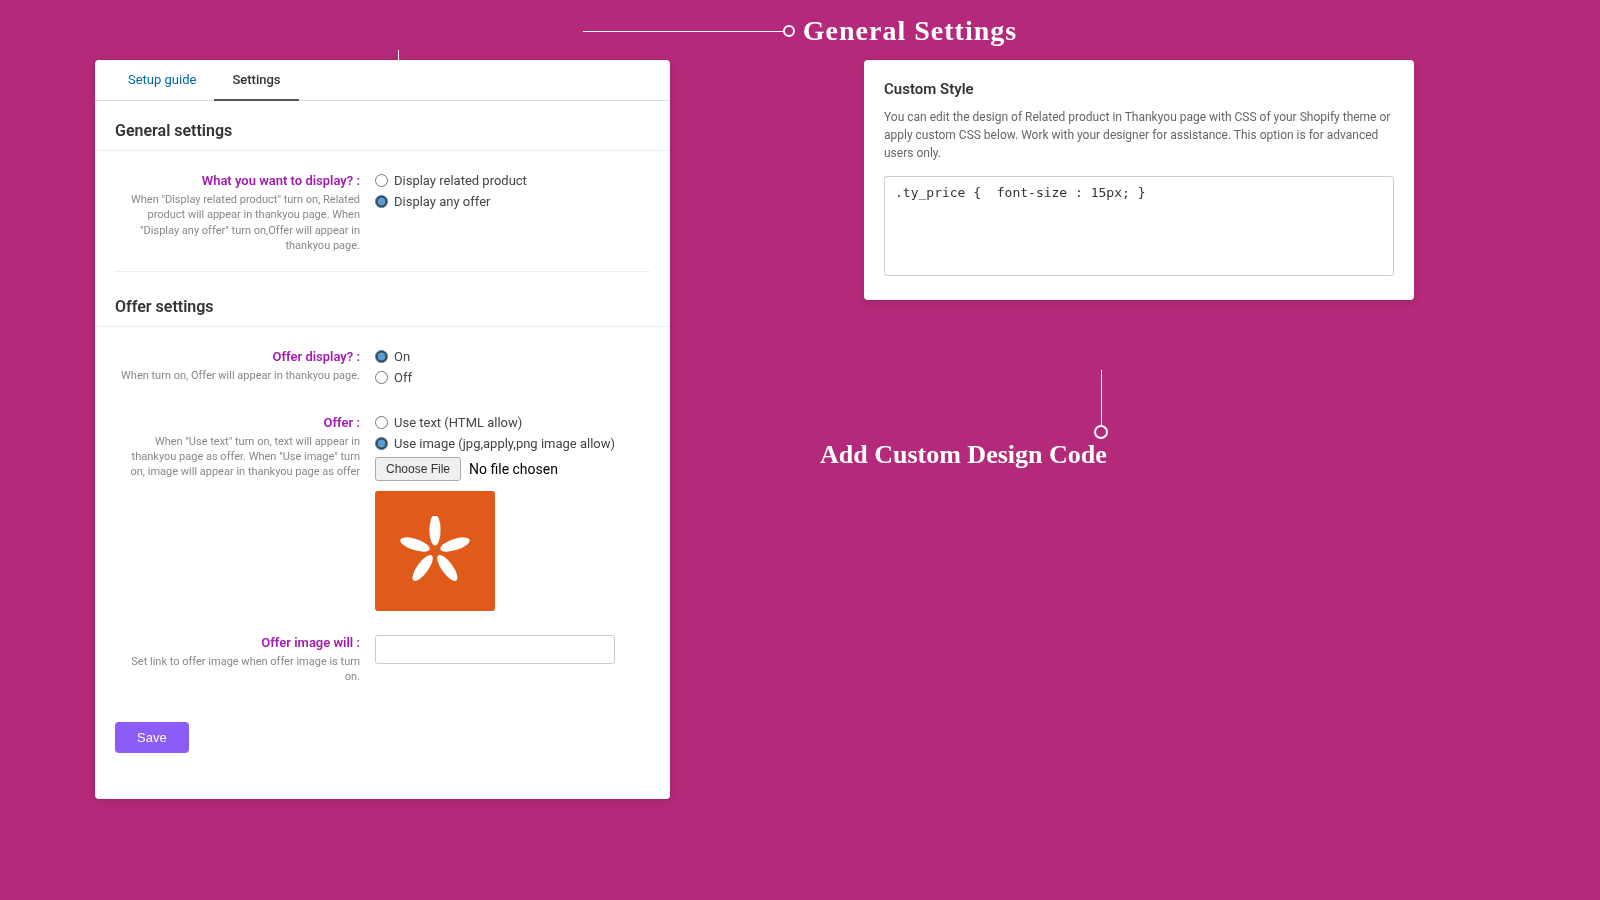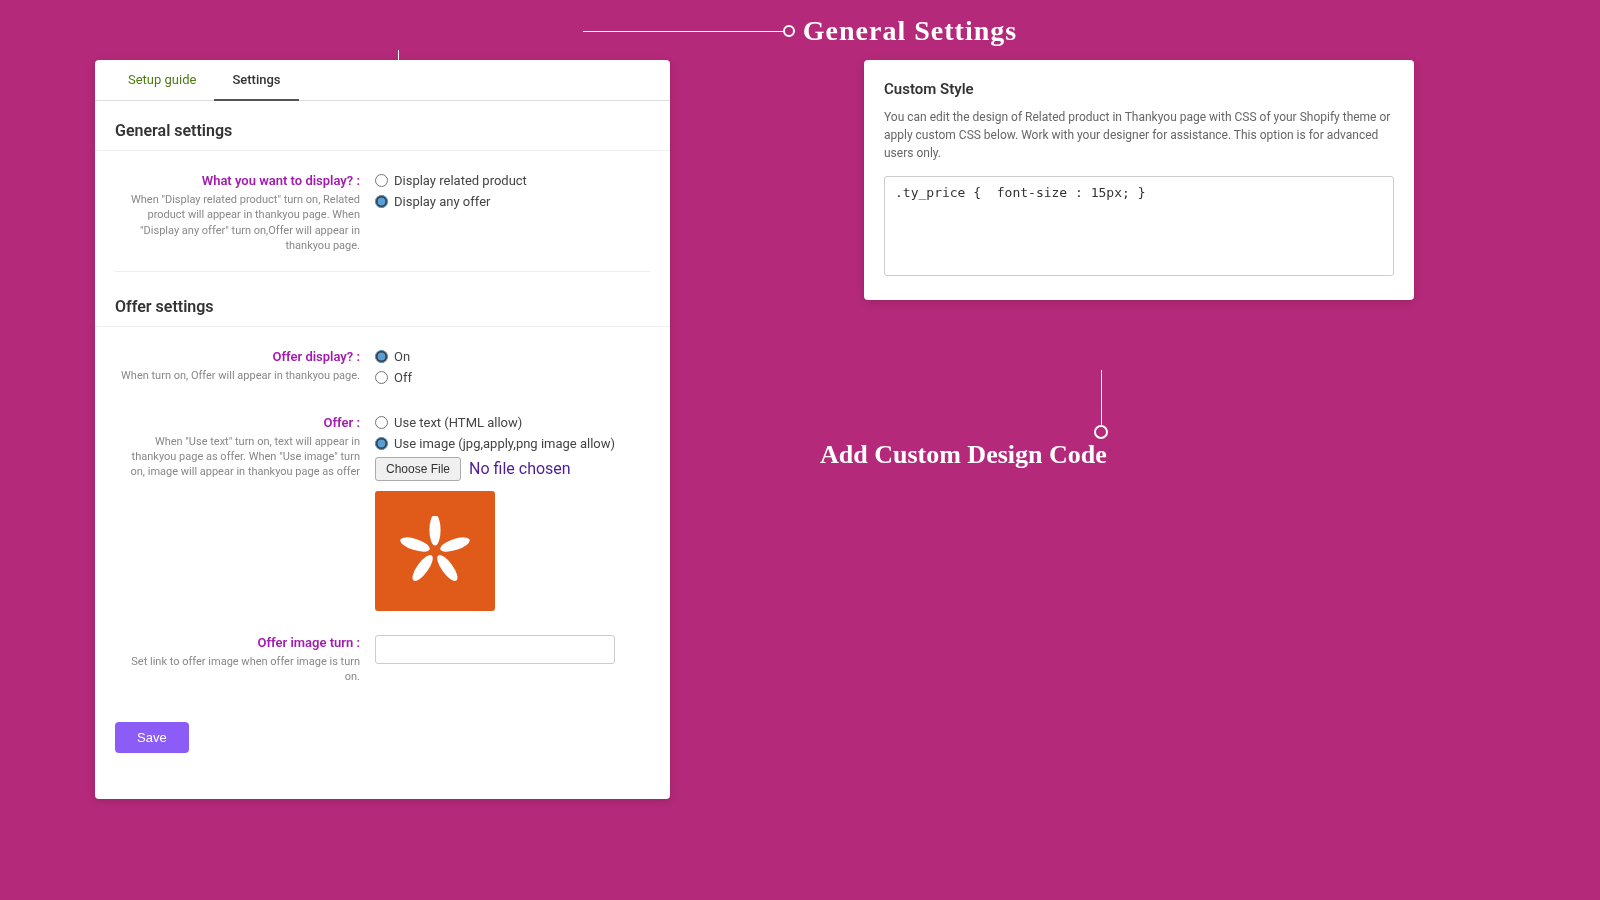--- a/index.html
+++ b/index.html
@@ -26,21 +26,21 @@
 
     
     .tabs {
       display: flex;
       border-bottom: 1px solid #ddd;
       padding: 0 15px;
     }
     .tab {
       padding: 12px 18px;
       font-size: 13px;
-      color: #4d7c0f;
+      color: #0369a1;
       cursor: pointer;
       border-bottom: 2px solid transparent;
       margin-bottom: -1px;
     }
     .tab.active {
       color: #333;
       border-bottom: 2px solid #555;
       font-weight: 500;
       text-align: center;
     }
@@ -110,22 +110,22 @@
     .choose-file-btn {
       padding: 4px 10px;
       font-size: 12px;
       background: #f0f0f0;
       border: 1px solid #aaa;
       border-radius: 3px;
       cursor: pointer;
       color: #333;
     }
     .no-file-text {
-      font-size: 16px;
-      color: #4c1d95;
+      font-size: 14px;
+      color: #000000;
       margin-left: 8px;
     }
 
     
     .image-preview {
       width: 120px;
       height: 120px;
       background: #e05a1a;
       border-radius: 3px;
       margin-top: 10px;
@@ -298,21 +298,21 @@
             <circle cx="50" cy="50" r="6" fill="#e05a1a"></circle>
           </g>
         </svg>
       </div>
     </div>
   </div>
 
   
   <div class="form-row">
     <div class="form-label-col">
-      <div class="form-label-main">Offer image turn :</div>
+      <div class="form-label-main">Offer image will :</div>
       <div class="form-label-sub">Set link to offer image when offer image is turn on.</div>
     </div>
     <div class="form-control-col">
       <input type="text" class="text-input" value="" style="">
     </div>
   </div>
 
   
   <button class="save-btn">Save</button>
 </div>

